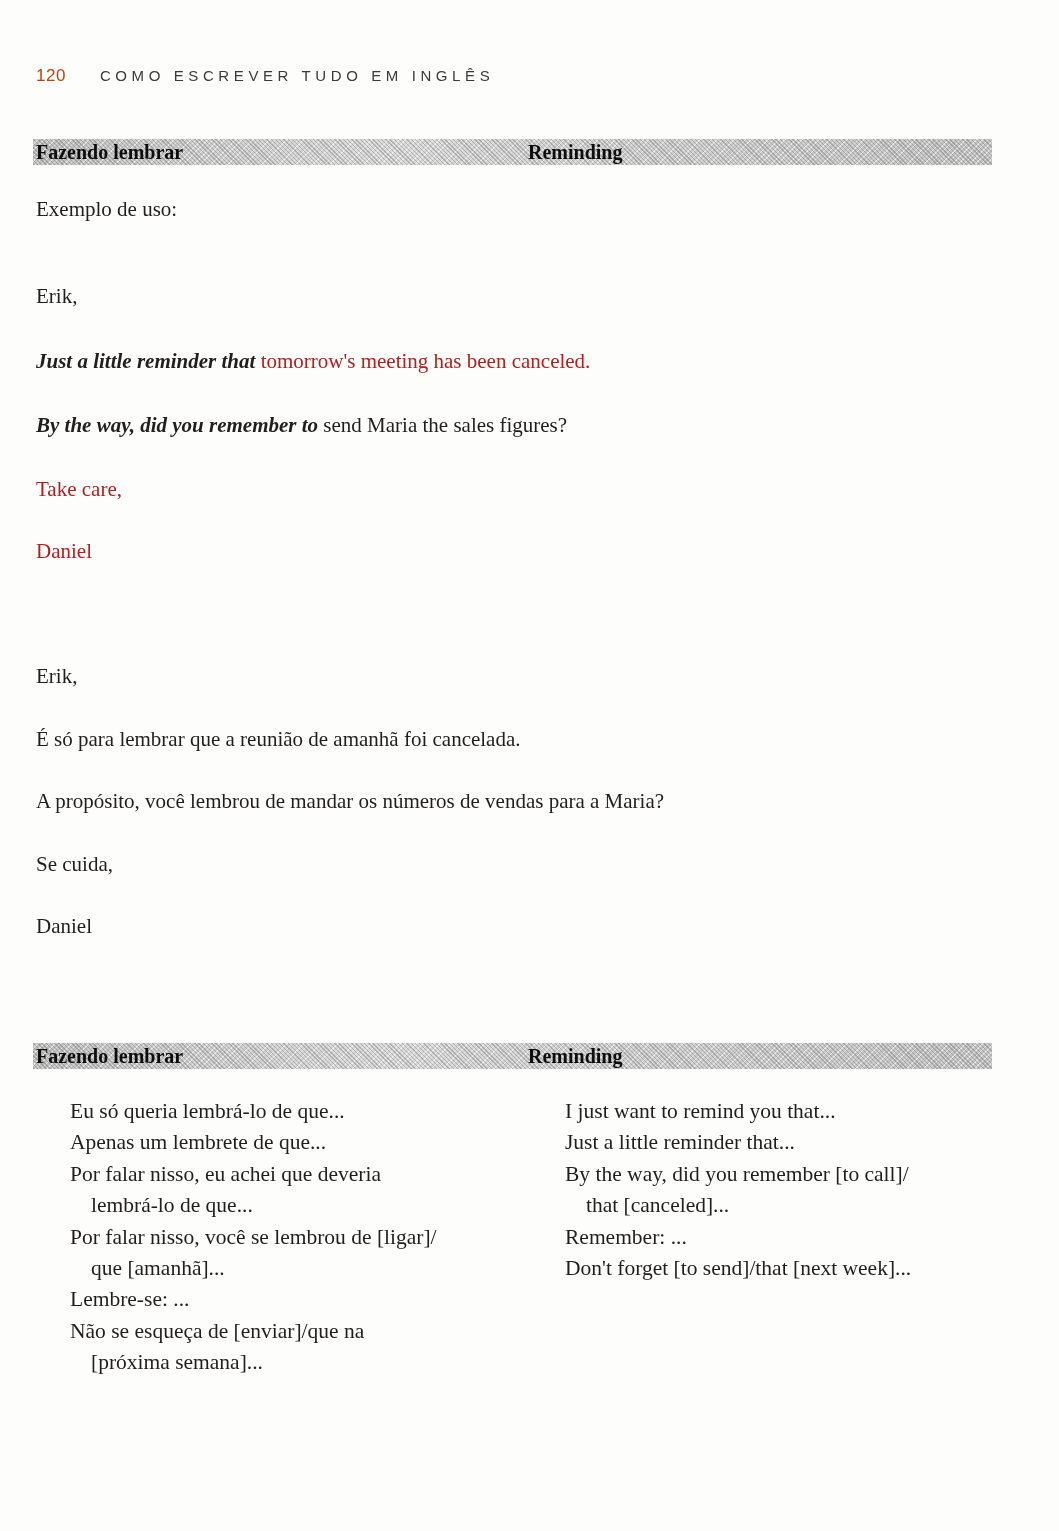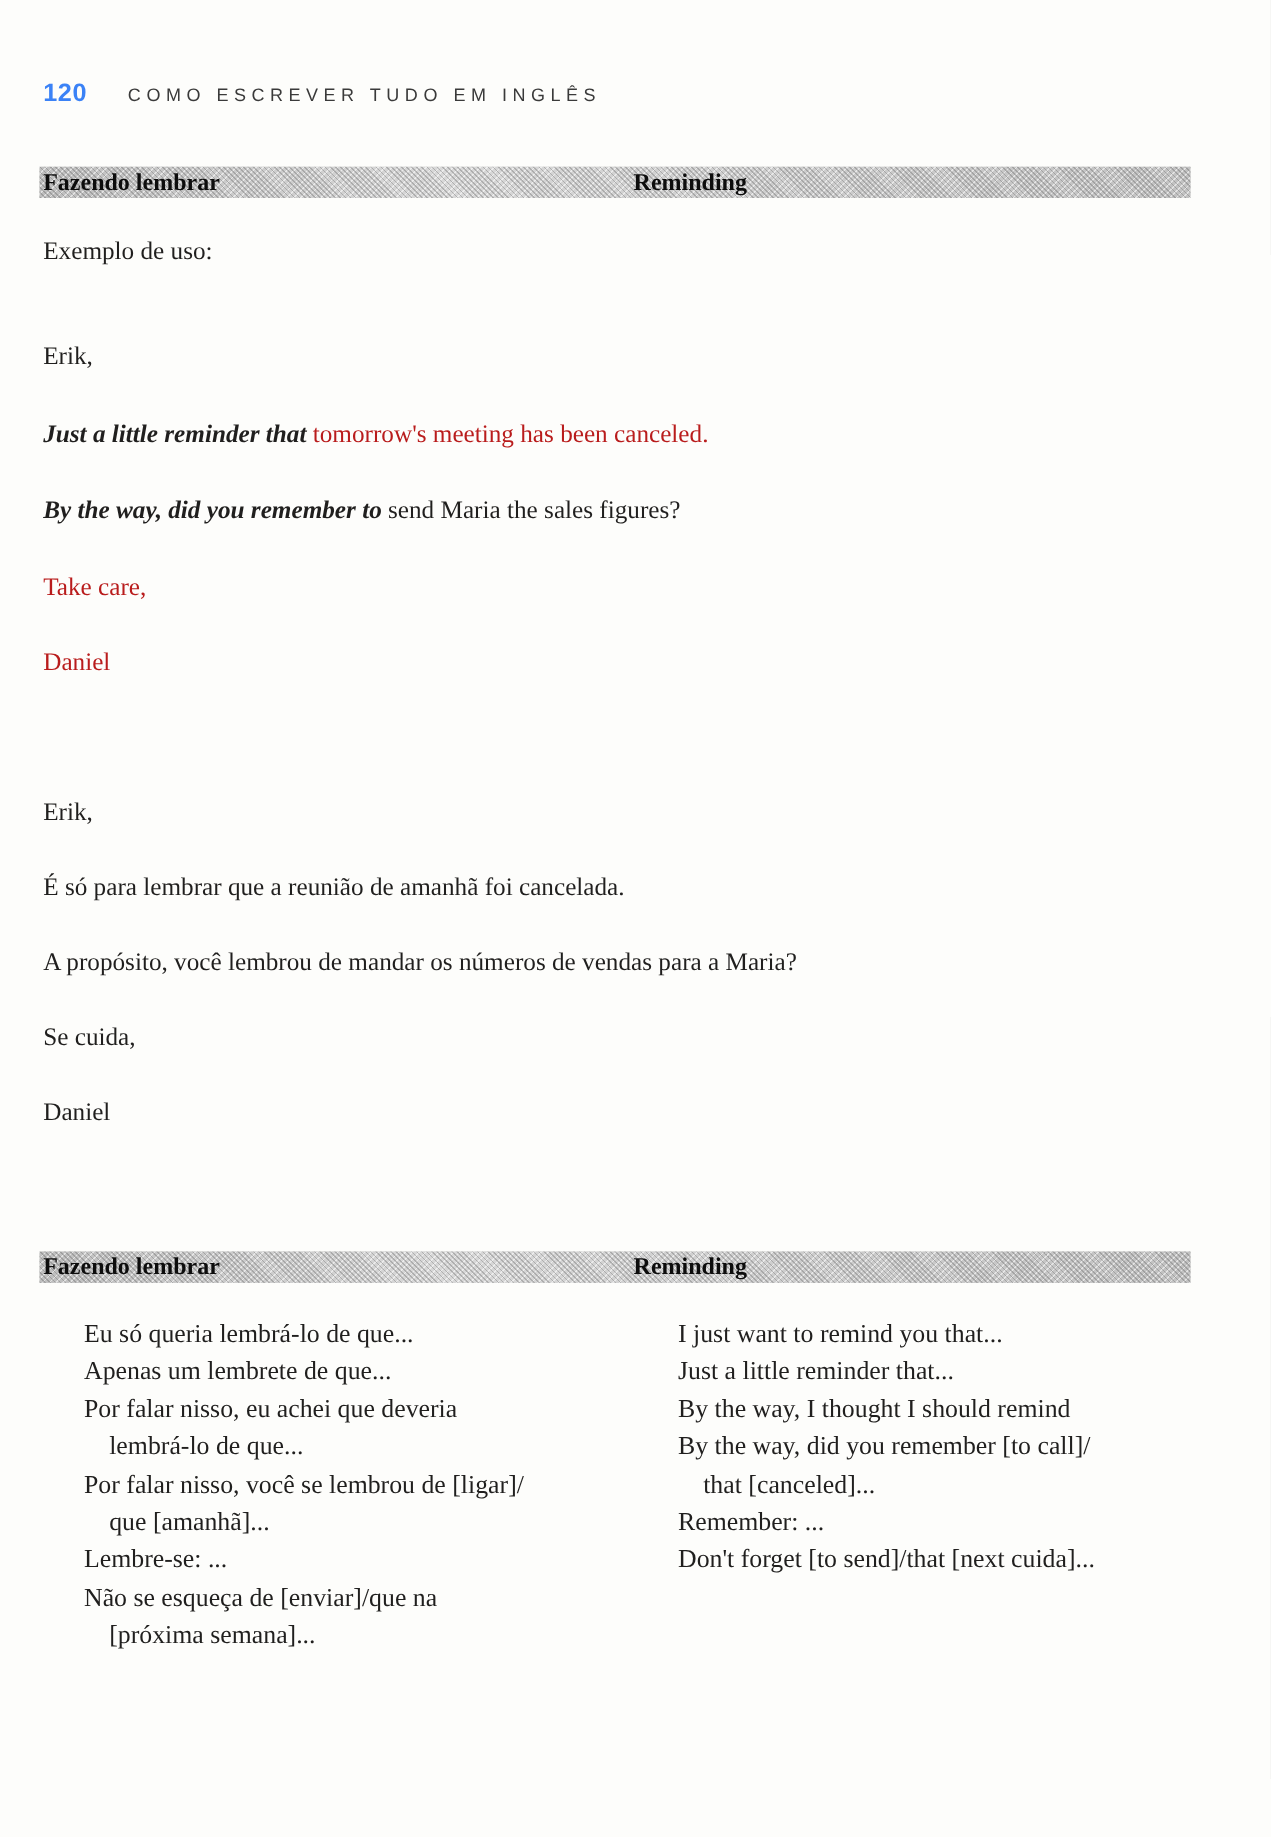--- a/index.html
+++ b/index.html
@@ -20,24 +20,24 @@
   
   .running-head {
     position: absolute;
     top: 66px;
     left: 36px;
     display: flex;
     align-items: baseline;
   }
   .page-number {
     font-family: "Liberation Sans", sans-serif;
-    font-weight: bold;
-    font-size: 21px;
+    font-weight: normal;
+    font-size: 17px;
     letter-spacing: 0.5px;
-    color: #3b82f6;
+    color: #c2410c;
   }
   .running-title {
     font-family: "Liberation Sans", sans-serif;
     font-size: 15px;
     letter-spacing: 4.6px;
     color: #3a3a3a;
     margin-left: 34px;
   }
   
   .section-bar {
@@ -160,20 +160,19 @@
       <div class="phrase-line indent">lembrá-lo de que...</div>
       <div class="phrase-line">Por falar nisso, você se lembrou de [ligar]/</div>
       <div class="phrase-line indent">que [amanhã]...</div>
       <div class="phrase-line">Lembre-se: ...</div>
       <div class="phrase-line">Não se esqueça de [enviar]/que na</div>
       <div class="phrase-line indent">[próxima semana]...</div>
     </div>
   <div class="phrase-col right-col">
       <div class="phrase-line">I just want to remind you that...</div>
       <div class="phrase-line">Just a little reminder that...</div>
-      <div class="phrase-line">By the way, I thought I should remind</div>
       <div class="phrase-line">By the way, did you remember [to call]/</div>
       <div class="phrase-line indent">that [canceled]...</div>
       <div class="phrase-line">Remember: ...</div>
-      <div class="phrase-line">Don't forget [to send]/that [next cuida]...</div>
+      <div class="phrase-line">Don't forget [to send]/that [next week]...</div>
     </div>
 
 </div>
 
 </body></html>

